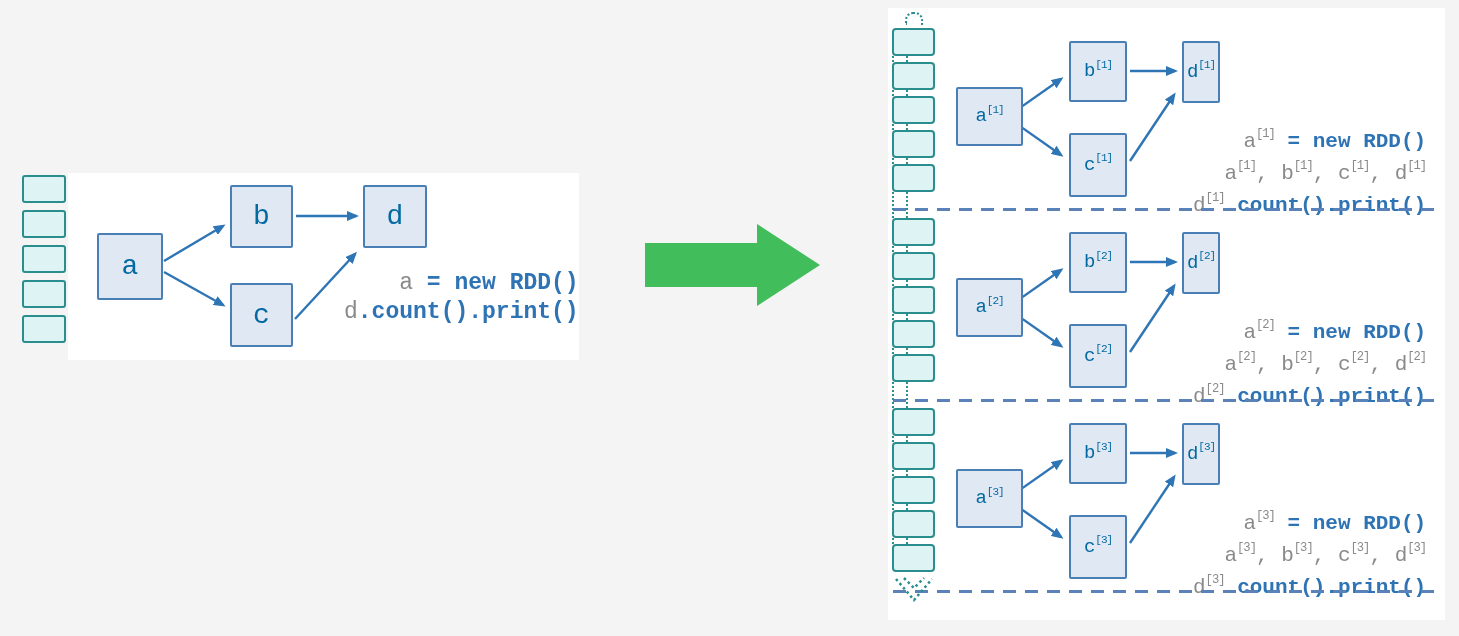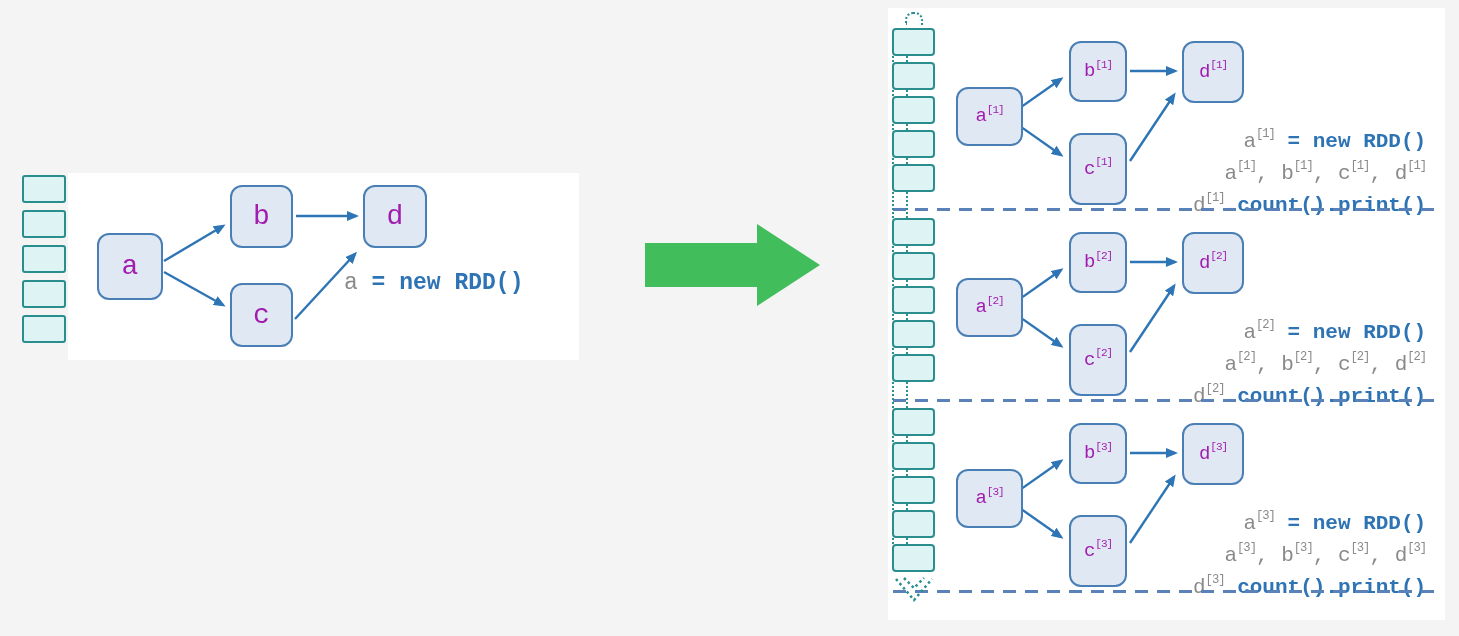--- a/index.html
+++ b/index.html
@@ -17,34 +17,34 @@
   #panel-left{left:68px;top:173px;width:511px;height:187px;}
   #panel-right{left:888px;top:8px;width:557px;height:612px;}
 
   
   #left-stream{position:absolute;left:22px;top:175px;display:flex;flex-direction:column;}
   .stream-block{width:44px;height:28px;box-sizing:border-box;border:2.5px solid var(--stream-border);
     background:var(--stream-fill);border-radius:3px;margin-bottom:7px;flex:none;}
 
   
   .node{position:absolute;box-sizing:border-box;background:var(--node-fill);
-    border:2px solid var(--node-border);border-radius:12px;display:flex;align-items:center;
-    justify-content:center;font-family:"Liberation Mono",monospace;color:#a21caf;}
+    border:2px solid var(--node-border);border-radius:2px;display:flex;align-items:center;
+    justify-content:center;font-family:"Liberation Mono",monospace;color:#0369a1;}
   #panel-left .node{font-size:28px;}
   .la{left:29px;top:60px;width:66px;height:67px;}
   .lb{left:162px;top:12px;width:63px;height:63px;}
   .lc{left:162px;top:110px;width:63px;height:64px;}
   .ld{left:295px;top:12px;width:64px;height:63px;}
 
   .section{position:absolute;left:0;width:557px;height:200px;}
   .section .node{font-size:19px;}
   .pa{left:68px;top:77px;width:67px;height:59px;}
   .pb{left:181px;top:31px;width:58px;height:61px;}
-  .pc{left:181px;top:123px;width:58px;height:72px;}
-  .pd{left:294px;top:31px;width:62px;height:62px;}
+  .pc{left:181px;top:123px;width:58px;height:64px;}
+  .pd{left:294px;top:31px;width:38px;height:62px;}
   .nsup{font-size:0.58em;position:relative;top:-0.15em;letter-spacing:-1px;}
 
   .edges{position:absolute;left:0;top:0;}
   .edges line{stroke:var(--edge);stroke-width:2.4;}
   .edges marker path{fill:var(--edge);}
 
   
   .code{position:absolute;font-family:"Liberation Mono",monospace;white-space:pre;text-align:right;}
   #left-code{left:276px;top:96px;font-size:23px;line-height:29px;}
   .right-code{left:305px;top:113px;font-size:21px;line-height:27px;}
@@ -102,21 +102,21 @@
       </div>
     <div class="node lb">
         <span>b</span>
       </div>
     <div class="node lc">
         <span>c</span>
       </div>
     <div class="node ld">
         <span>d</span>
       </div>
-    <div id="left-code" class="code"><div class="code-line"><span class="seg seg-plain">a </span><span class="seg seg-keyword">= new RDD()</span></div></div>
+    <div id="left-code" class="code"><div class="code-line"><span class="seg seg-plain">a </span><span class="seg seg-keyword">= new RDD()</span></div><div class="code-line"><span class="seg seg-plain">d</span><span class="seg seg-keyword">.count().print()</span></div></div>
   </div>
 
   <svg id="transform-arrow" width="190" height="100">
     <polygon points="5,28 117,28 117,9 180,50 117,91 117,72 5,72"></polygon>
   </svg>
 
   <div id="panel-right" class="panel">
     <div id="chain">
       <div id="chain-hook"></div>
       <div id="chain-body">

